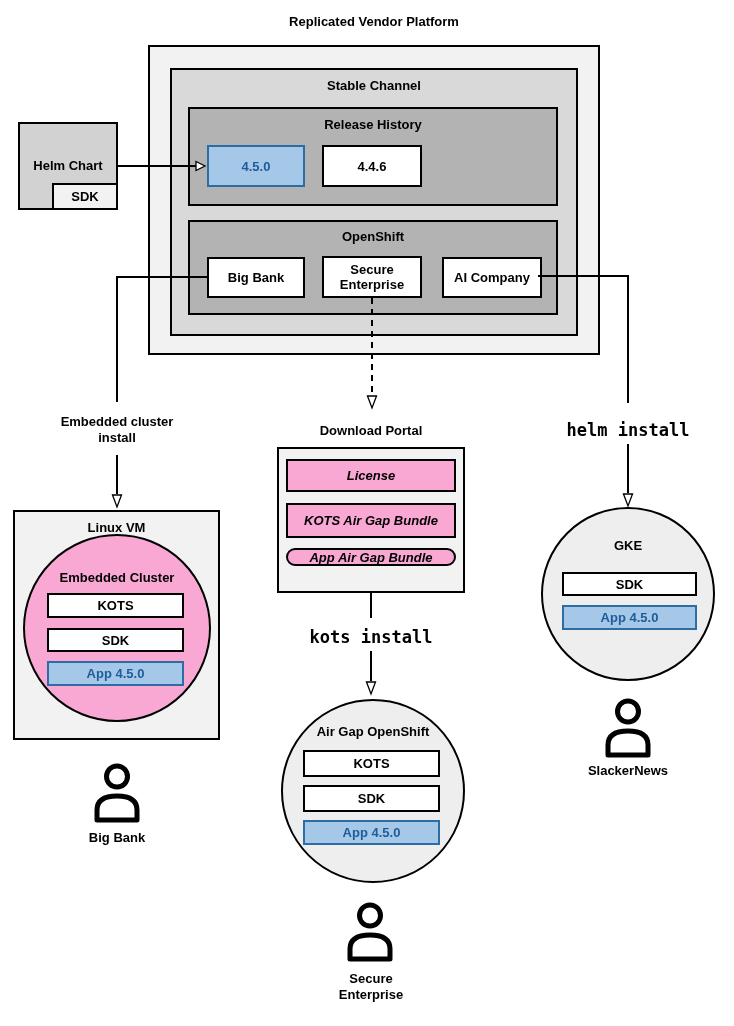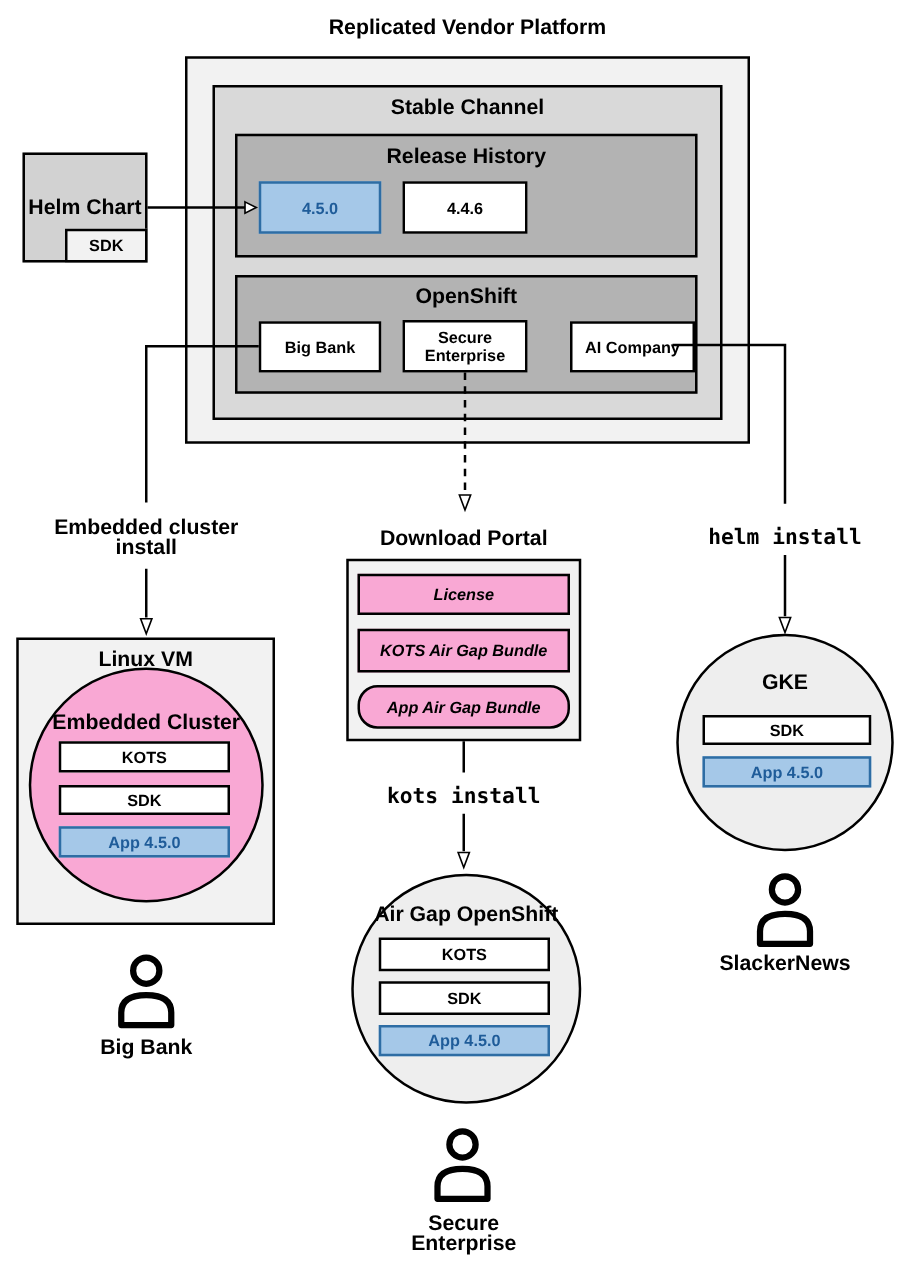--- a/index.html
+++ b/index.html
@@ -2,21 +2,21 @@
 <html style="--hl-fill: #a5c8e8; --hl-border: #2e6da4; --hl-text: #1f5c99;"><head>
 <meta charset="utf-8">
 <style>
   html,body{margin:0;padding:0;background:#ffffff;}
   .canvas{
     position:relative;width:734px;height:1026px;background:#ffffff;
     font-family:"Liberation Sans",sans-serif;color:#000;overflow:hidden;
   }
   .abs{position:absolute;box-sizing:border-box;}
   .node{border:2px solid #000;background:#fff;}
-  .lbl{font-weight:bold;font-size:17px;text-align:center;line-height:16px;}
+  .lbl{font-weight:bold;font-size:13px;text-align:center;line-height:16px;}
   .leaf{display:flex;align-items:center;justify-content:center;font-weight:bold;font-size:13px;text-align:center;line-height:15px;}
   .circle{border-radius:50%;}
   .mono{font-family:"DejaVu Sans Mono",monospace;font-weight:bold;font-size:17px;text-align:center;}
   .pre{white-space:pre-line;}
   .hl{background:var(--hl-fill,#a5c8e8);border-color:var(--hl-border,#2e6da4);color:var(--hl-text,#1f5c99);}
   .g-f2{background:#f2f2f2;} .g-d9{background:#d9d9d9;} .g-b3{background:#b3b3b3;}
   .g-d2{background:#d2d2d2;} .g-d6{background:#f9a8d4;font-style:italic;} .g-ee{background:#eeeeee;}
   svg.connectors{position:absolute;left:0;top:0;z-index:20;pointer-events:none;}
   .person{position:absolute;}
 </style>
@@ -34,36 +34,36 @@
 
   <div class="abs node g-b3" style="left:188px;top:107px;width:370px;height:99px;"></div>
   <div class="abs lbl" style="left:188px;top:117px;width:370px;">Release History</div>
   <div class="abs node leaf hl" style="left:207px;top:145px;width:98px;height:42px;text-align:right;">4.5.0</div>
   <div class="abs node leaf" style="left:322px;top:145px;width:100px;height:42px;">4.4.6</div>
 
   <div class="abs node g-b3" style="left:188px;top:220px;width:370px;height:95px;"></div>
   <div class="abs lbl" style="left:188px;top:229px;width:370px;">OpenShift</div>
   <div class="abs node leaf" style="left:207px;top:257px;width:98px;height:41px;">Big Bank</div>
   <div class="abs node leaf" style="left:322px;top:256px;width:100px;height:42px;">Secure Enterprise</div>
-  <div class="abs node leaf" style="left:456px;top:257px;width:100px;height:41px;">AI Company</div>
+  <div class="abs node leaf" style="left:442px;top:257px;width:100px;height:41px;">AI Company</div>
 
   <div class="abs node g-d2" style="left:18px;top:122px;width:100px;height:88px;"></div>
   <div class="abs lbl" style="left:18px;top:158px;width:100px;">Helm Chart</div>
   <div class="abs node leaf g-f2" style="left:52px;top:183px;width:66px;height:27px;">SDK</div>
 
   <div class="abs lbl pre" style="left:37px;top:414px;width:160px;">Embedded cluster
 install</div>
   <div class="abs lbl" style="left:291px;top:423px;width:160px;">Download Portal</div>
   <div class="abs mono" style="left:291px;top:627px;width:160px;">kots install</div>
   <div class="abs mono" style="left:548px;top:420px;width:160px;">helm install</div>
 
   <div class="abs node g-f2" style="left:277px;top:447px;width:188px;height:146px;"></div>
   <div class="abs node leaf g-d6" style="left:286px;top:459px;width:170px;height:33px;">License</div>
   <div class="abs node leaf g-d6" style="left:286px;top:503px;width:170px;height:35px;">KOTS Air Gap Bundle</div>
-  <div class="abs node leaf g-d6" style="left:286px;top:548px;width:170px;height:35px;border-radius:16px;">App Air Gap Bundle</div>
+  <div class="abs node leaf g-d6" style="left:286px;top:548px;width:170px;height:18px;border-radius:16px;">App Air Gap Bundle</div>
 
   <div class="abs node g-f2" style="left:13px;top:510px;width:207px;height:230px;"></div>
   <div class="abs lbl" style="left:13px;top:520px;width:207px;">Linux VM</div>
   <div class="abs node circle g-d6" style="left:23px;top:534px;width:188px;height:188px;"></div>
   <div class="abs lbl" style="left:23px;top:570px;width:188px;">Embedded Cluster</div>
   <div class="abs node leaf" style="left:47px;top:593px;width:137px;height:25px;">KOTS</div>
   <div class="abs node leaf" style="left:47px;top:628px;width:137px;height:24px;">SDK</div>
   <div class="abs node leaf hl" style="left:47px;top:661px;width:137px;height:25px;">App 4.5.0</div>
 
   <div class="abs node circle g-ee" style="left:281px;top:699px;width:184px;height:184px;"></div>

